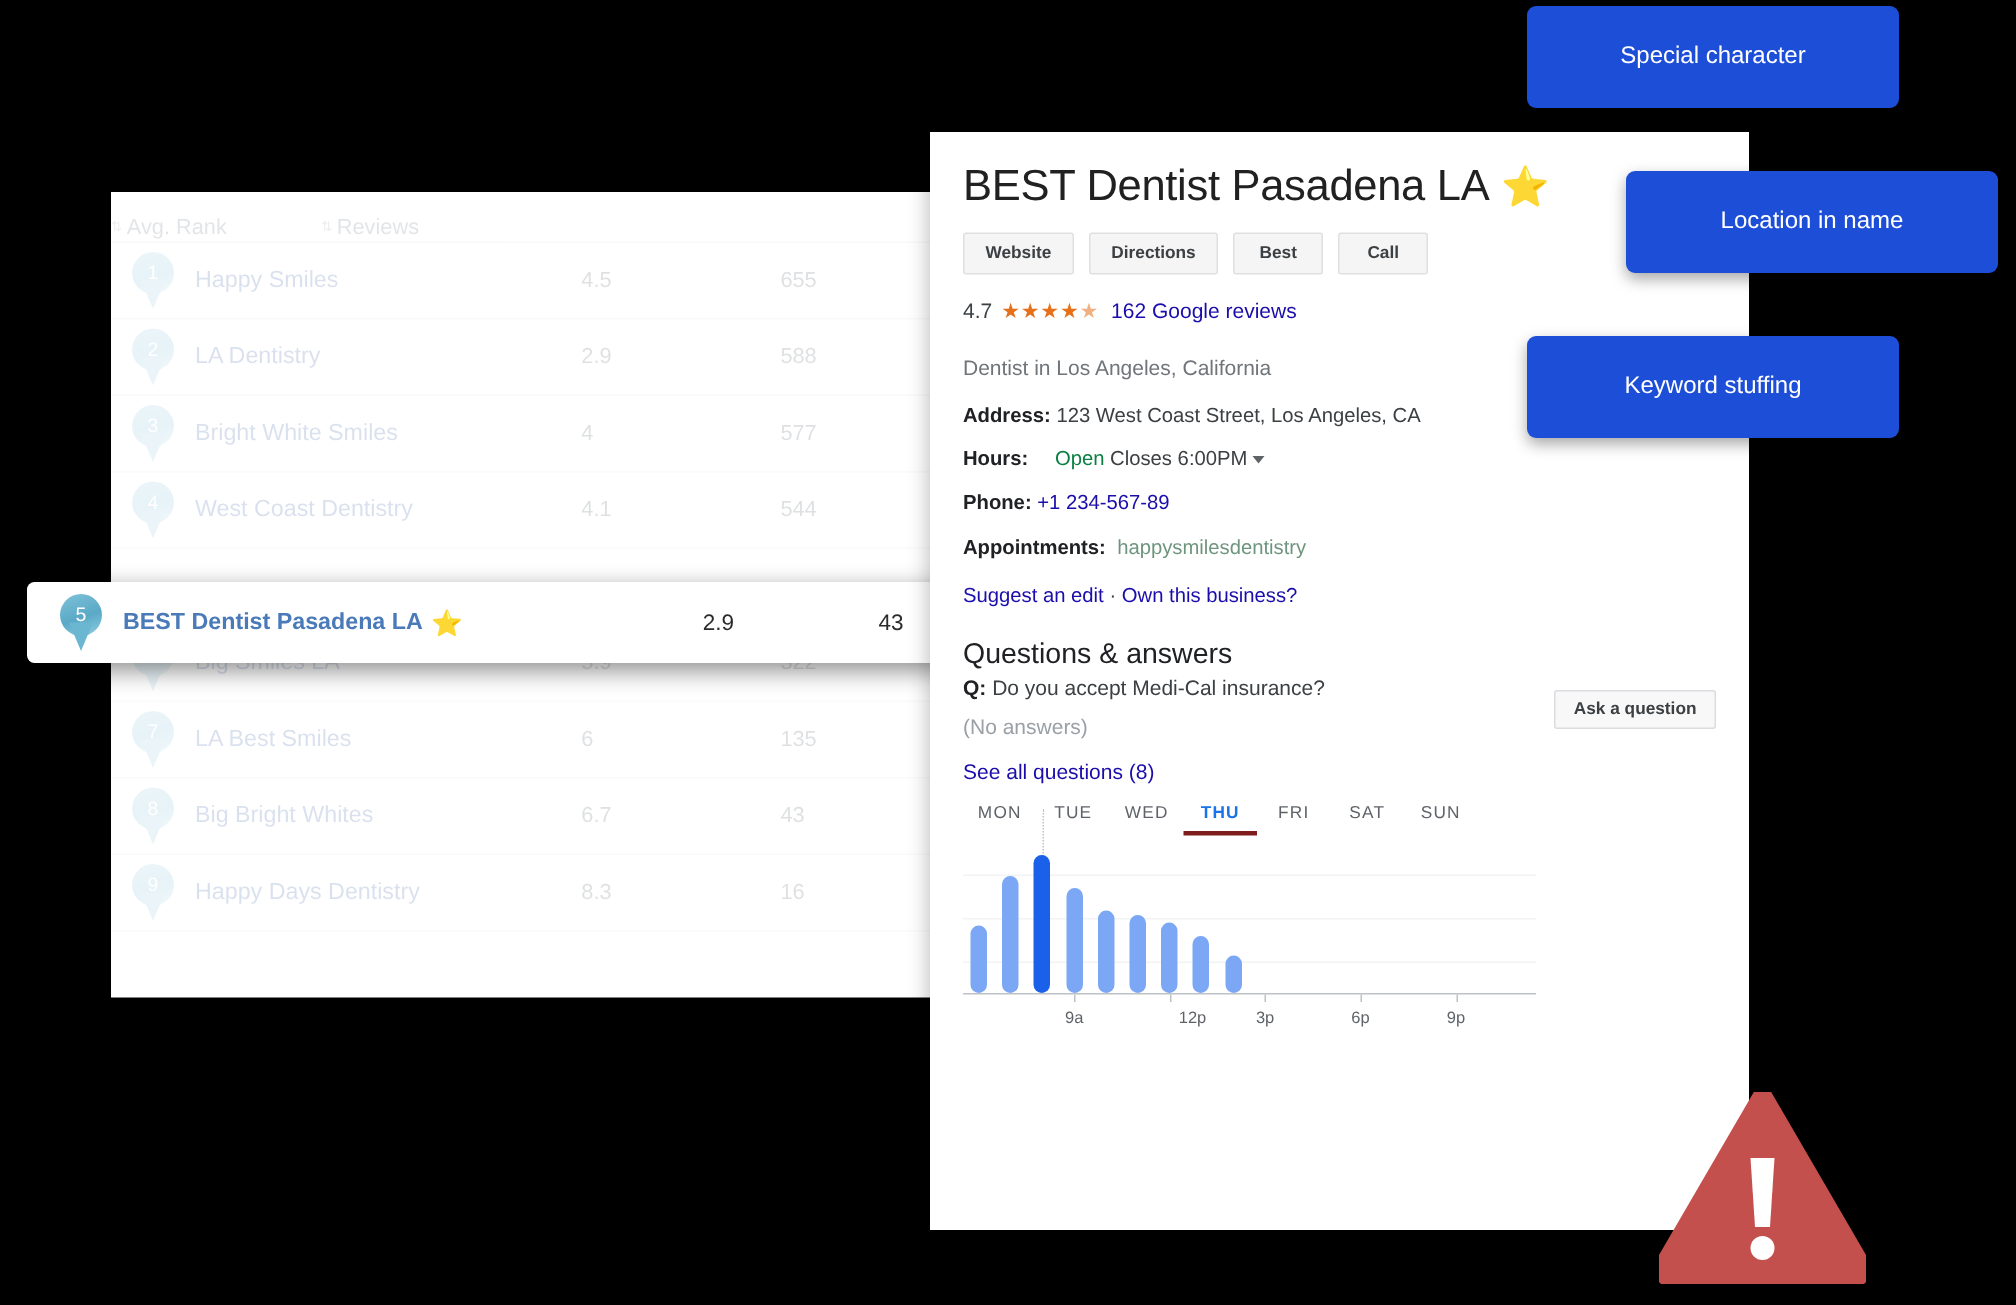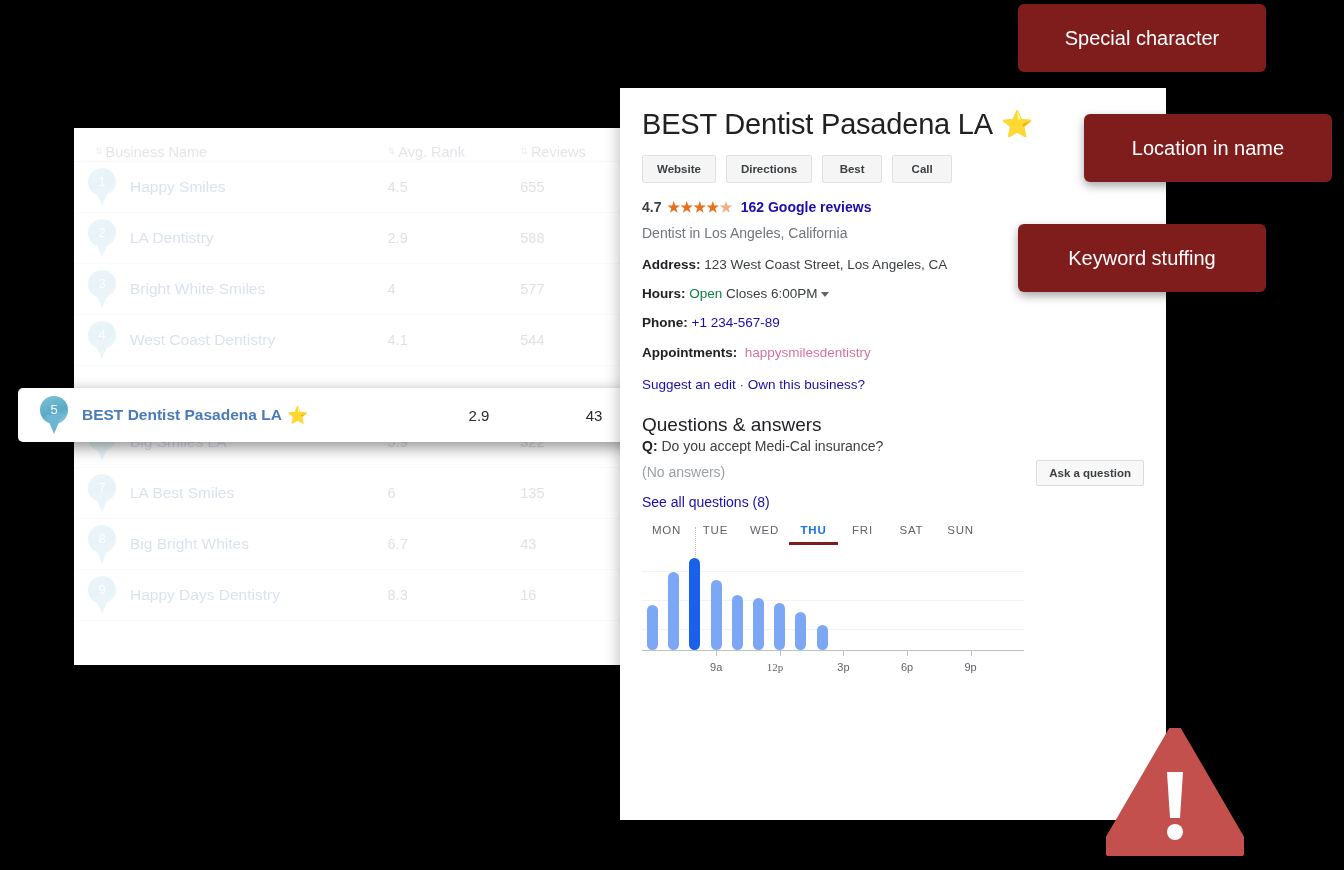--- a/index.html
+++ b/index.html
@@ -180,34 +180,33 @@
     box-sizing: border-box;
     cursor: pointer;
     font-family: "Liberation Sans", sans-serif;
   }
 
   .kp-rating-row {
     display: flex;
     align-items: flex-end;
     font-size: 14px;
     color: #3c4043;
-    margin-bottom: 10px;
-    font-weight: bold;
+    margin-bottom: 22px;
   }
   .kp-rating-row .score { margin-right: 6px; }
   .kp-stars { color: #e7711b; font-size: 14px; letter-spacing: 0.5px; margin-right: 8px; }
   .kp-stars .half { color: #e7711b; opacity: 0.55; }
   .kp-reviews-link { color: #1a0dab; cursor: pointer; }
   .kp-category { font-size: 14px; color: #70757a; margin-bottom: 16px; }
 
   .kp-fact { font-size: 13.5px; color: #3c4043; margin-bottom: 13px; line-height: 1.2; }
   .kp-fact b { color: #202124; }
-  .kp-open { color: #0b8043; }
+  .kp-open { color: #0b8043; margin-left: 14px; }
   .kp-link { color: #1a0dab; cursor: pointer; }
-  .kp-link-faded { color: #be185d; opacity: 0.62; cursor: pointer; }
+  .kp-link-faded { color: #14532d; opacity: 0.62; cursor: pointer; }
   .kp-caret {
     display: inline-block;
     width: 0; height: 0;
     border-left: 4px solid transparent;
     border-right: 4px solid transparent;
     border-top: 5px solid #5f6368;
     margin-left: 3px;
     vertical-align: middle;
   }
   .kp-edit-row { font-size: 13.5px; margin: 16px 0 0 0; }
@@ -302,24 +301,24 @@
     position: absolute;
     width: 1px;
     border-left: 1px dotted #bdc1c6;
     top: -28px;
     height: 58px;
   }
 
   
   .callout {
     position: absolute;
-    background: #7f1d1d;
+    background: #1d4ed8;
     border-radius: 6px;
     color: #ffffff;
-    font-size: 20px;
+    font-size: 16px;
     font-family: "Liberation Sans", sans-serif;
     display: flex;
     align-items: center;
     justify-content: center;
     box-shadow: 0 4px 10px rgba(0,0,0,0.35);
     z-index: 60;
   }
   #callout-special  { left: 1018px; top: 4px;   width: 248px; height: 68px; }
   #callout-location { left: 1084px; top: 114px; width: 248px; height: 68px; }
   #callout-keyword  { left: 1018px; top: 224px; width: 248px; height: 68px; }
@@ -333,24 +332,20 @@
     height: 128px;
     z-index: 60;
   }
 </style>
 </head>
 <body>
 
 <div id="ranking-panel">
 
   <div class="tbl-header faded">
-    <div class="th col-name">
-      <span class="sort-arrows">⇅</span>
-      <span>Business Name</span>
-    </div>
     <div class="th col-rank">
       <span class="sort-arrows">⇅</span>
       <span>Avg. Rank</span>
     </div>
     <div class="th col-rev">
       <span class="sort-arrows">⇅</span>
       <span>Reviews</span>
     </div>
   </div>
 
@@ -588,21 +583,21 @@
           <div class="bar-slot"></div>
           <div class="bar-slot"></div>
           <div class="bar-slot"></div>
           <div class="bar-slot"></div>
           <div class="bar-slot"></div>
         </div>
       <div id="chart-ticks">
           <div class="tick" style="left: 74.2px;"></div>
           <div class="tick-label" style="left: 74.2px;">9a</div>
           <div class="tick" style="left: 137.8px;"></div>
-          <div class="tick-label" style="left: 133px; font-family: Liberation Serif, serif;">12p</div>
+          <div class="tick-label" style="left: 153px;">12p</div>
           <div class="tick" style="left: 201.4px;"></div>
           <div class="tick-label" style="left: 201.4px;">3p</div>
           <div class="tick" style="left: 265px;"></div>
           <div class="tick-label" style="left: 265px;">6p</div>
           <div class="tick" style="left: 328.6px;"></div>
           <div class="tick-label" style="left: 328.6px;">9p</div>
         </div>
     </div>
 
   </div>

